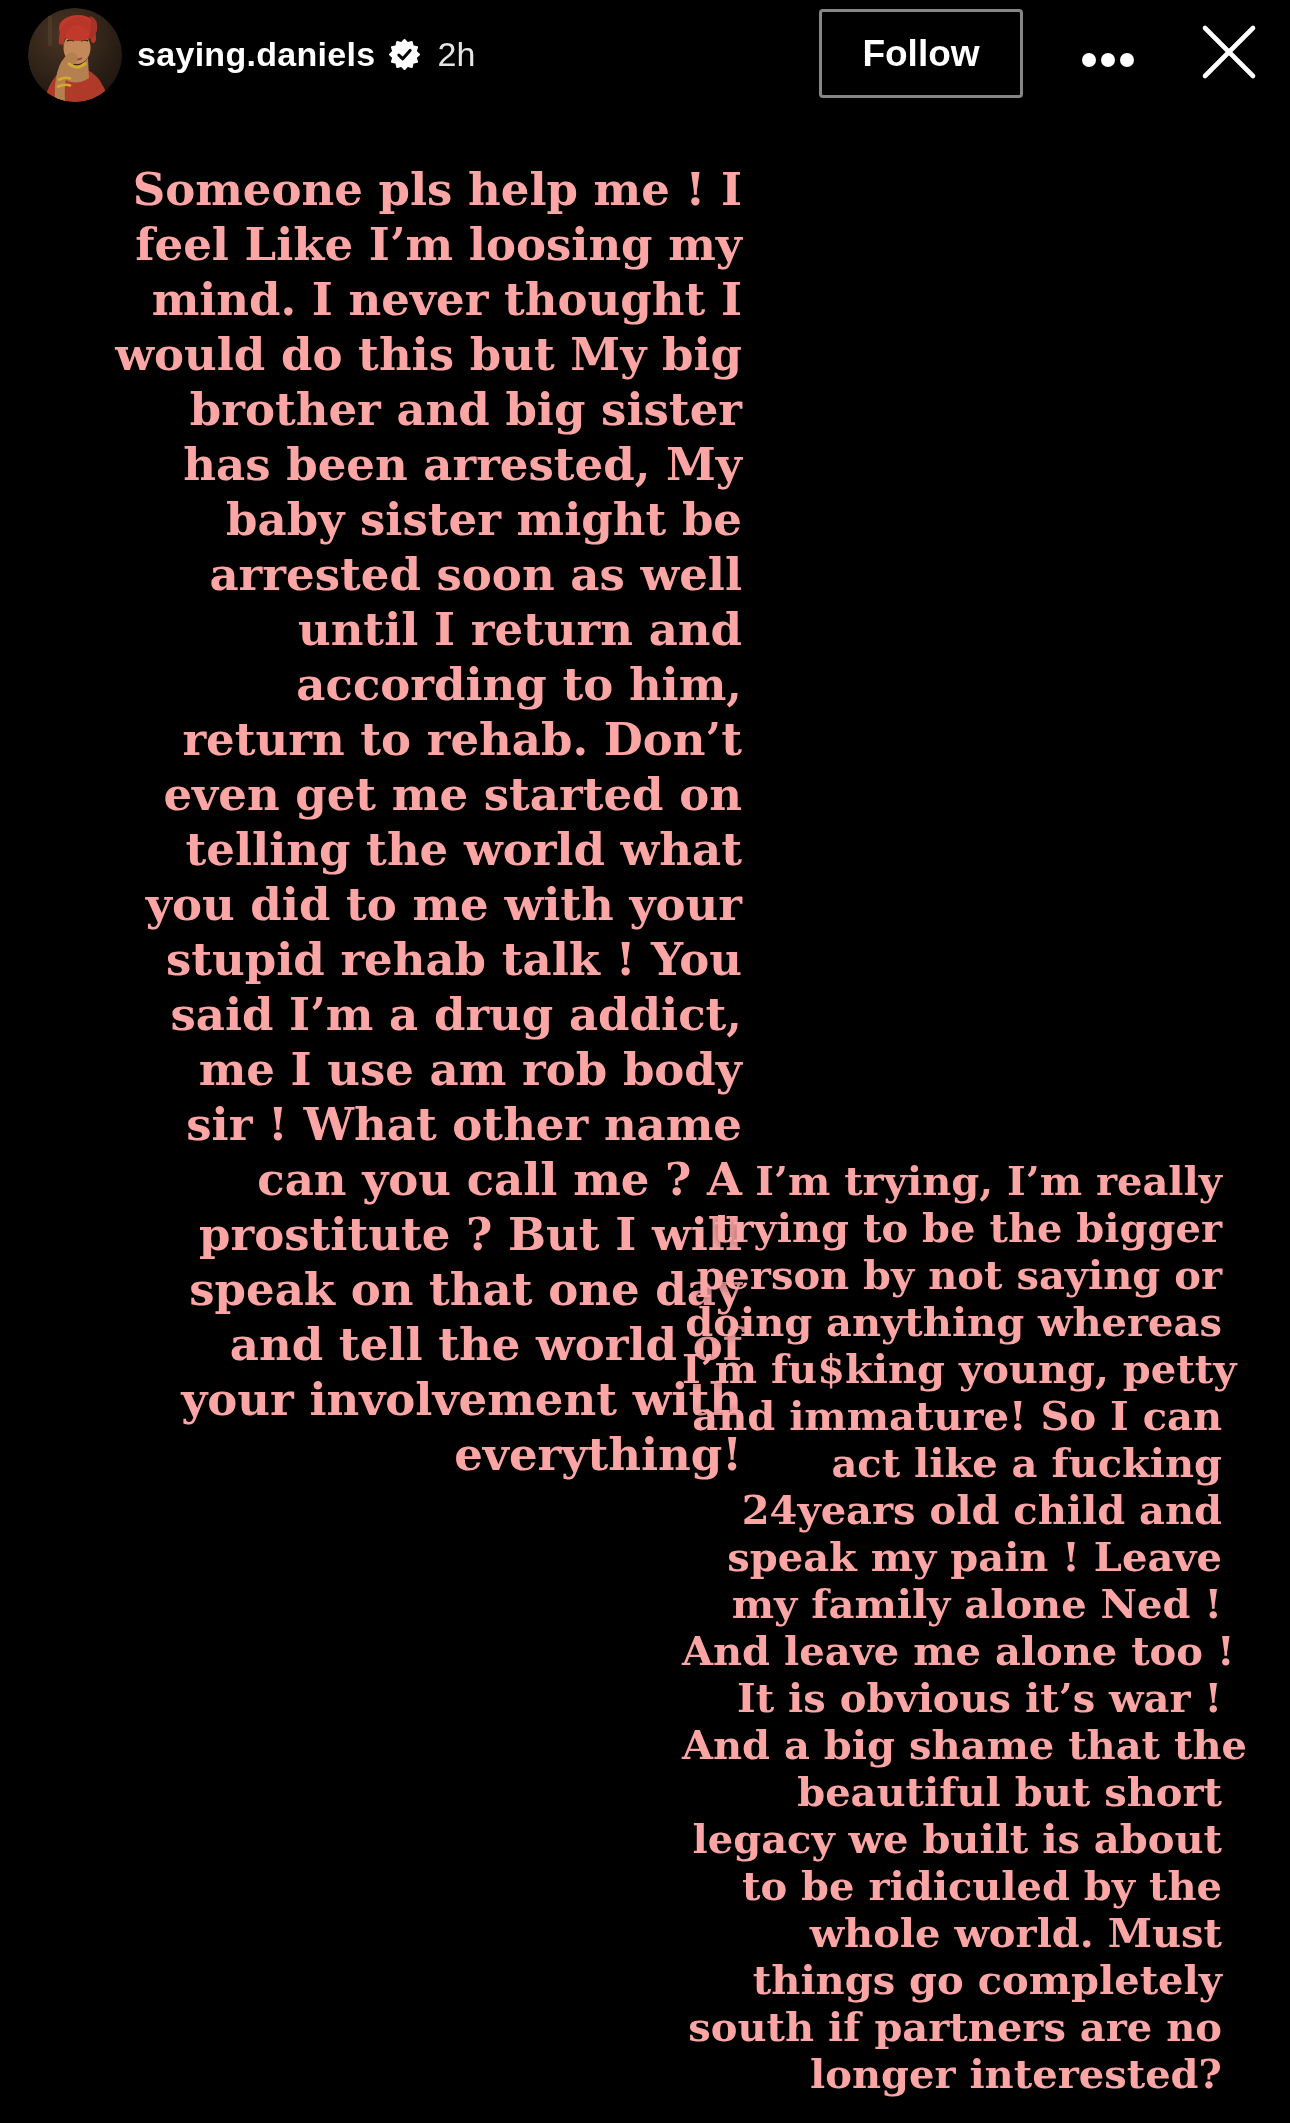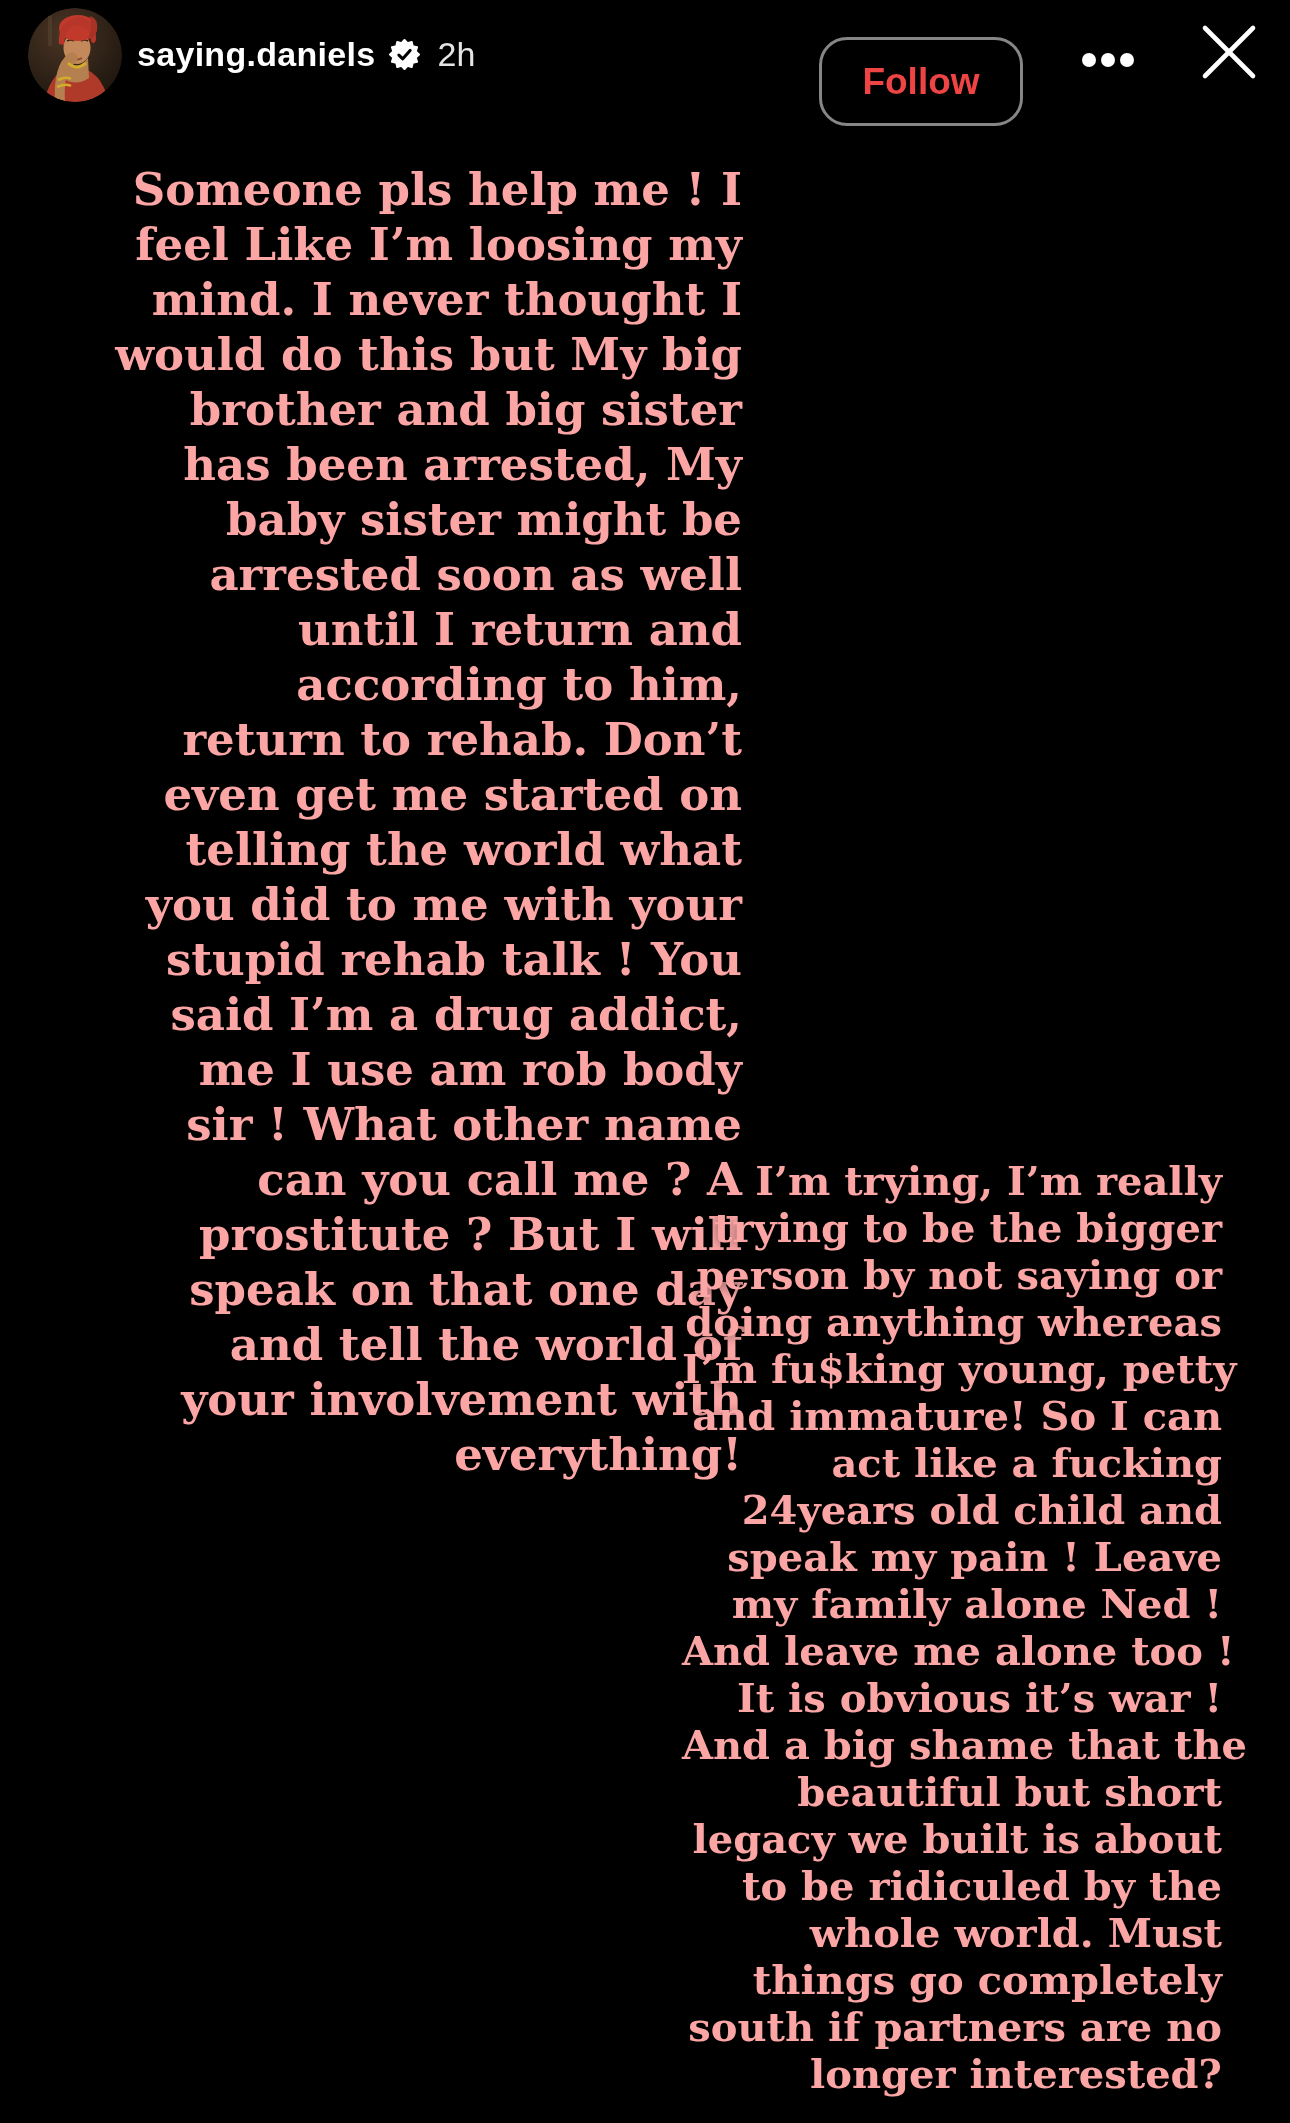--- a/index.html
+++ b/index.html
@@ -31,26 +31,25 @@
   .badge { width: 31px; height: 31px; }
   .badge svg { display: block; width: 100%; height: 100%; }
   .timestamp {
     color: #e5e5e5; font-size: 34px; font-weight: 400; margin-left: 5px;
   }
 
   .follow-btn {
     position: absolute; left: 819px; top: 9px;
     width: 204px; height: 89px;
     background: transparent;
-    border: 3px solid #868686; border-radius: 28px;
-    color: #ef4444; font-size: 37px; font-weight: 600;
+    border: 3px solid #868686; border-radius: 4px;
+    color: #ffffff; font-size: 37px; font-weight: 600;
     font-family: "Liberation Sans", sans-serif;
     display: flex; align-items: center; justify-content: center;
     cursor: pointer;
-    margin-top: 28px;
   }
 
   .more-btn {
     position: absolute; left: 1080px; top: 46px;
     height: 16px; display: flex; align-items: center; gap: 5px;
     cursor: pointer; padding: 6px 2px;
   }
   .more-btn .dot { width: 14px; height: 14px; border-radius: 50%; background: #ffffff; }
 
   .close-btn {

